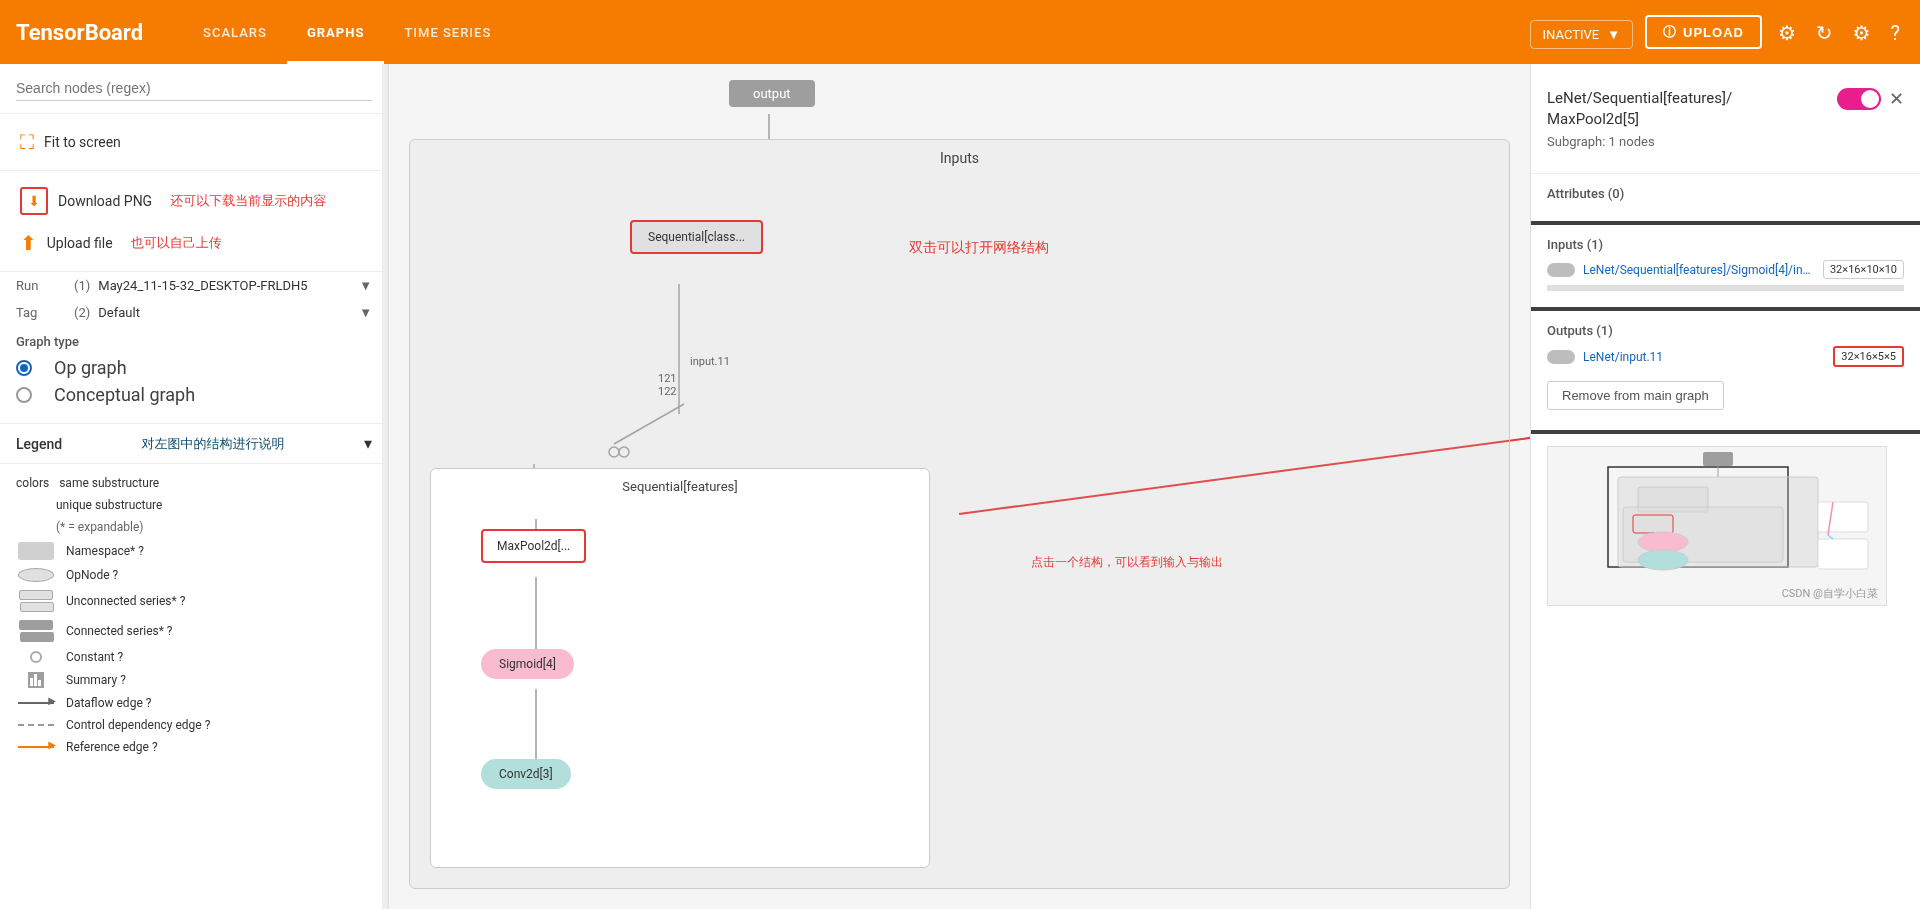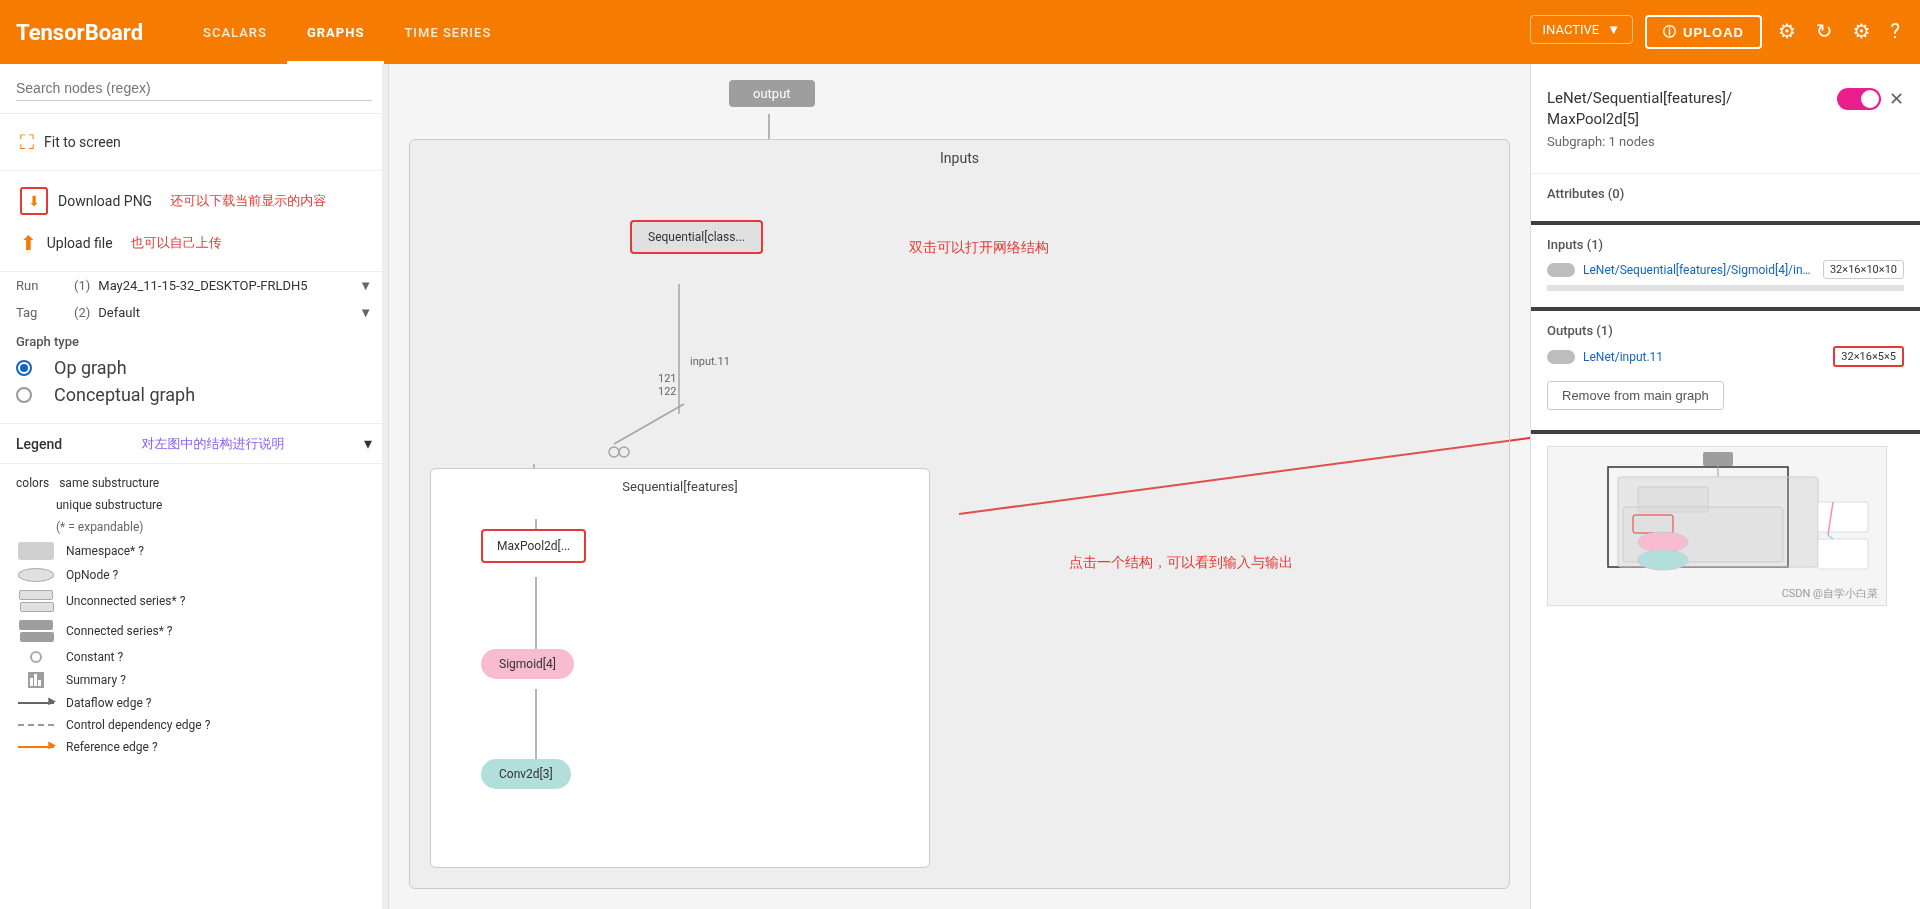--- a/index.html
+++ b/index.html
@@ -47,21 +47,21 @@
       content: '';
       position: absolute;
       bottom: 0;
       left: 0; right: 0;
       height: 3px;
       background: white;
     }
     .header-right {
       margin-left: auto;
       display: flex;
-      align-items: flex-start;
+      align-items: flex-end;
       gap: 12px;
     }
     .inactive-select {
       background: transparent;
       border: 1px solid rgba(255,255,255,0.5);
       color: white;
       padding: 6px 12px;
       border-radius: 4px;
       font-size: 13px;
       cursor: pointer;
@@ -221,21 +221,21 @@
       border-bottom: 1px solid #eee;
       cursor: pointer;
     }
     .legend-title {
       font-size: 14px;
       font-weight: 500;
       color: #333;
     }
     .legend-subtitle {
       font-size: 13px;
-      color: #8b5cf6;
+      color: #0c4a6e;
       text-align: center;
     }
     .legend-content {
       padding: 12px 16px;
     }
     .legend-row {
       display: flex;
       align-items: center;
       gap: 10px;
       margin-bottom: 8px;
@@ -636,21 +636,21 @@
         <svg style="position:absolute;top:0;left:0;width:100%;height:100%;pointer-events:none;">
           <line x1="105" y1="50" x2="105" y2="60" stroke="#9e9e9e" stroke-width="1.5"></line>
           <line x1="105" y1="108" x2="105" y2="180" stroke="#9e9e9e" stroke-width="1.5"></line>
           <line x1="105" y1="220" x2="105" y2="290" stroke="#9e9e9e" stroke-width="1.5"></line>
         </svg>
       </div>
     </div>
 
     <div style="position:absolute; top:175px; left:520px; color:#e53935; font-size:14px; font-weight:500; pointer-events:none;text-align:center;">双击可以打开网络结构</div>
 
-    <div style="position:absolute; top:490px; left:680px; color:#e53935; font-size:14px; font-weight:500; pointer-events:none;">点击一个结构，可以看到输入与输出</div>
+    <div style="position:absolute; top:490px; left:642px; color:#e53935; font-size:12px; font-weight:500; pointer-events:none;">点击一个结构，可以看到输入与输出</div>
   </div>
 
   <div class="right-panel">
 
     <div class="right-panel-header">
       <div>
         <div class="right-panel-title">LeNet/Sequential[features]/<br>MaxPool2d[5]</div>
         <div class="right-panel-subtitle">
           <span>Subgraph: 1 nodes</span>
         </div>

